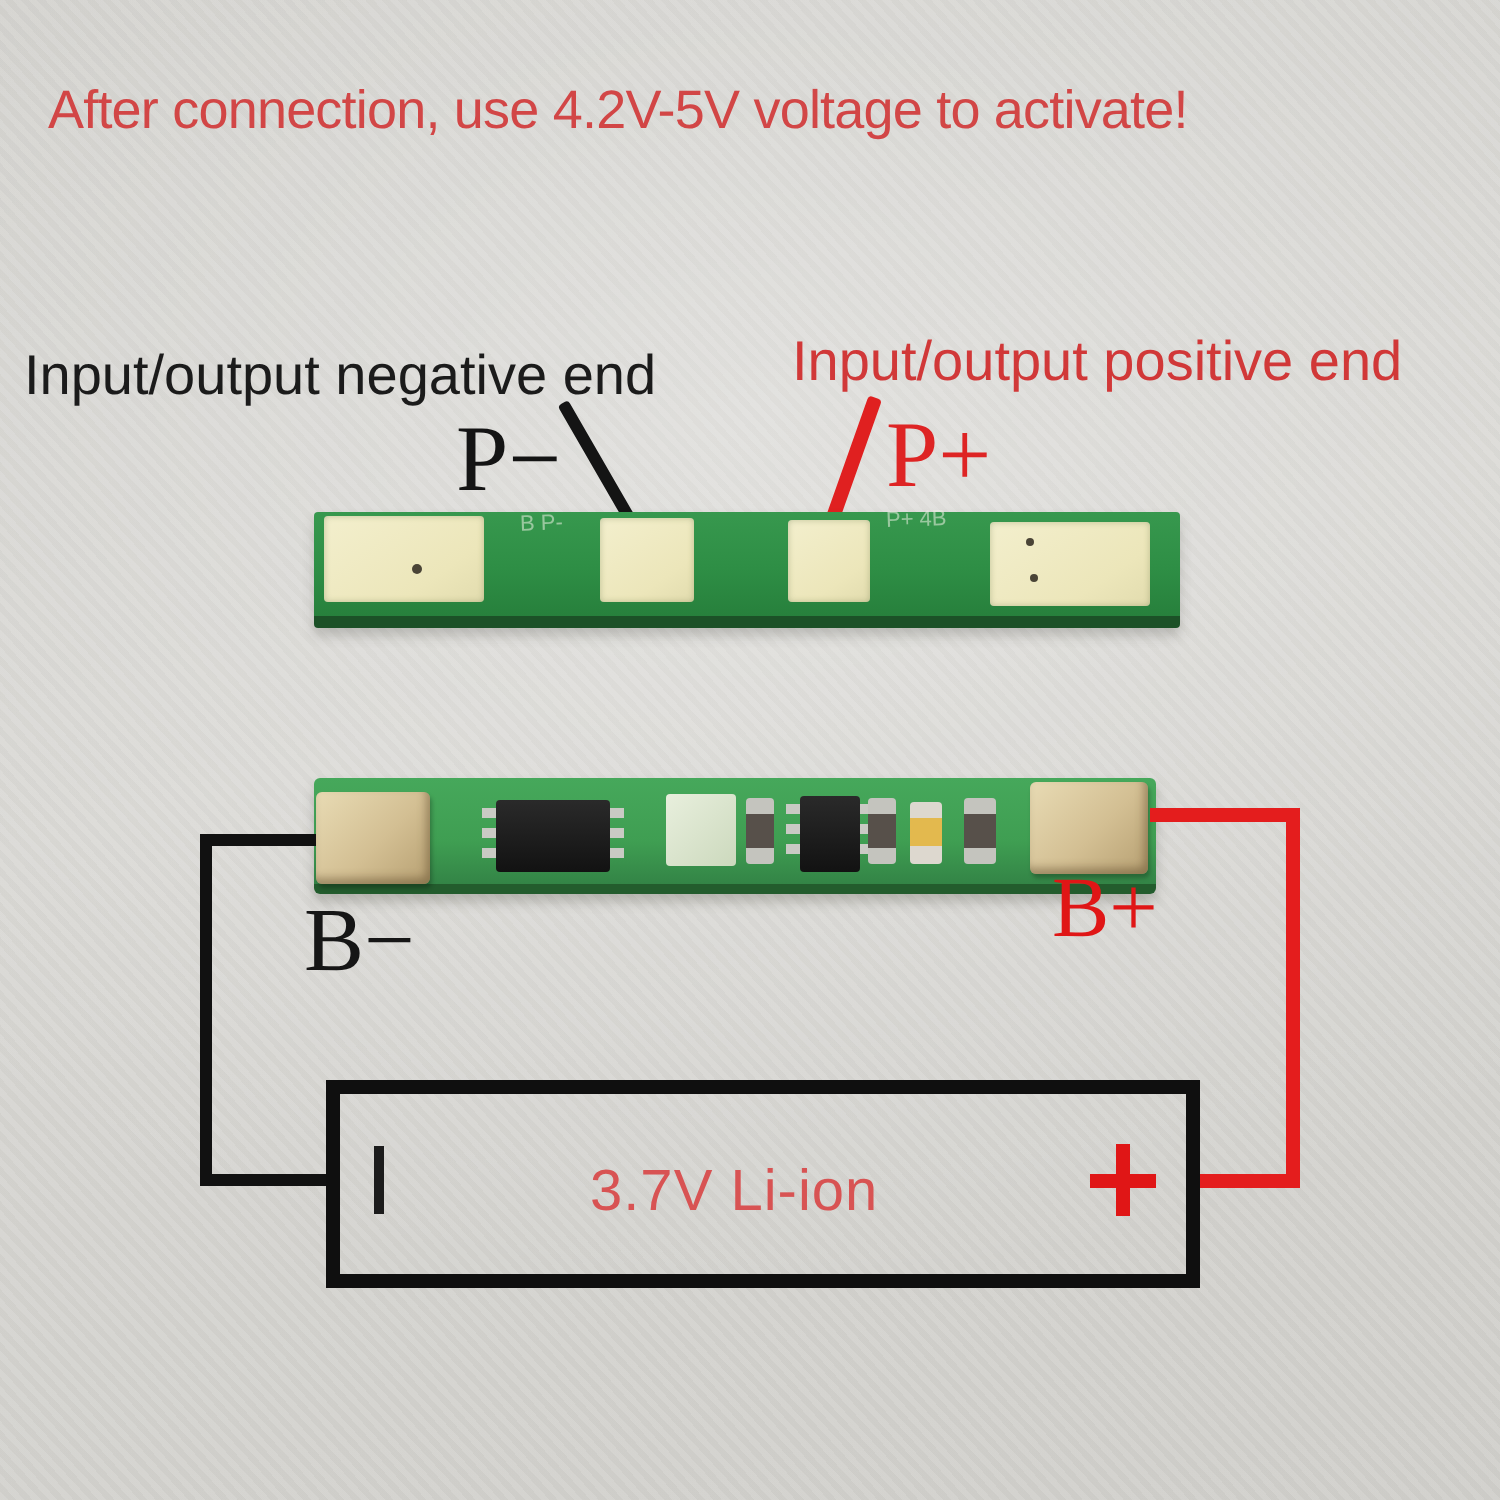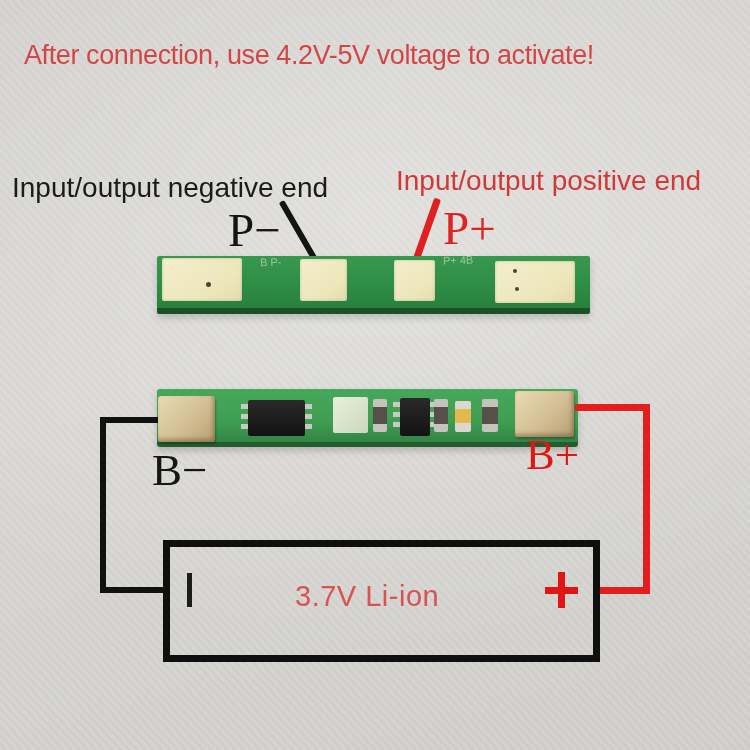--- a/index.html
+++ b/index.html
@@ -68,21 +68,21 @@
     background:linear-gradient(to bottom,#ddd8cf 0 8px,#e3b94e 8px 22px,#ddd8cf 22px 100%);}
   
   .wire-b{background:#111;} .wire-r{background:#e41d1d;}
   .nw1{left:100px;top:417px;width:58px;height:6px;}
   .nw2{left:100px;top:417px;width:6px;height:176px;}
   .nw3{left:100px;top:587px;width:68px;height:6px;}
   .pw1{left:575px;top:404px;width:75px;height:7px;}
   .pw2{left:643px;top:404px;width:7px;height:190px;}
   .pw3{left:600px;top:587px;width:50px;height:7px;}
   
-  .battery{left:163px;top:540px;width:437px;height:122px;border:7px solid #0f0f0f;box-sizing:border-box;}
+  .battery{left:163px;top:540px;width:437px;height:104px;border:7px solid #0f0f0f;box-sizing:border-box;}
   .bat-neg{left:17px;top:26px;width:5px;height:34px;background:#1c1c1c;}
   .bat-label{left:125px;top:33px;font-size:29px;letter-spacing:0.5px;color:#d85353;}
   .plus-h{left:375px;top:40px;width:33px;height:7px;background:#e01616;}
   .plus-v{left:388px;top:25px;width:7px;height:36px;background:#e01616;}
   .nowrap{white-space:nowrap;}
 </style>
 </head>
 <body>
 
 <div id="stage">

